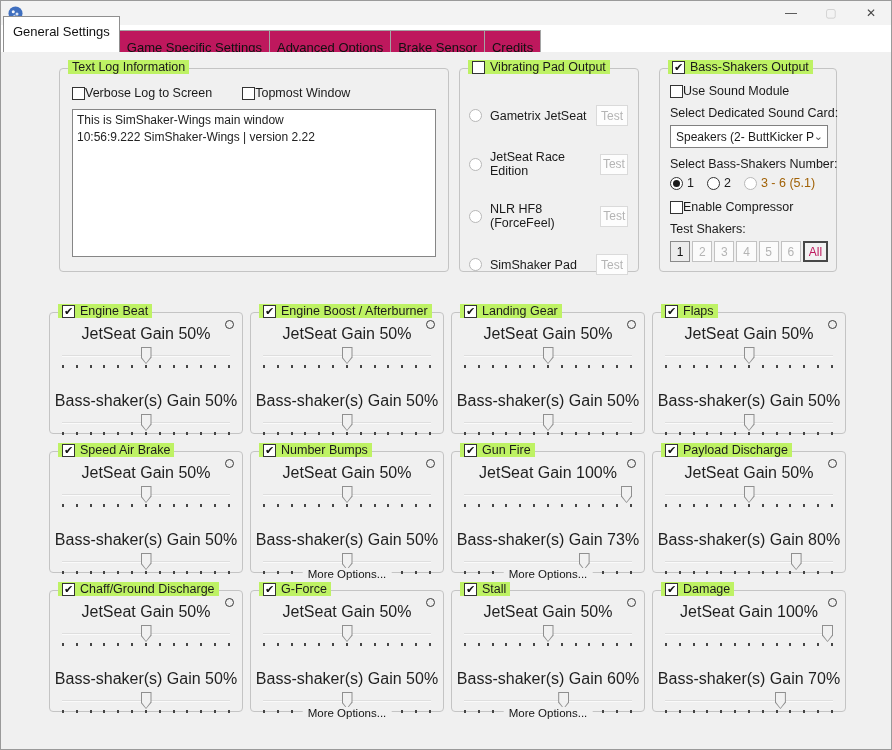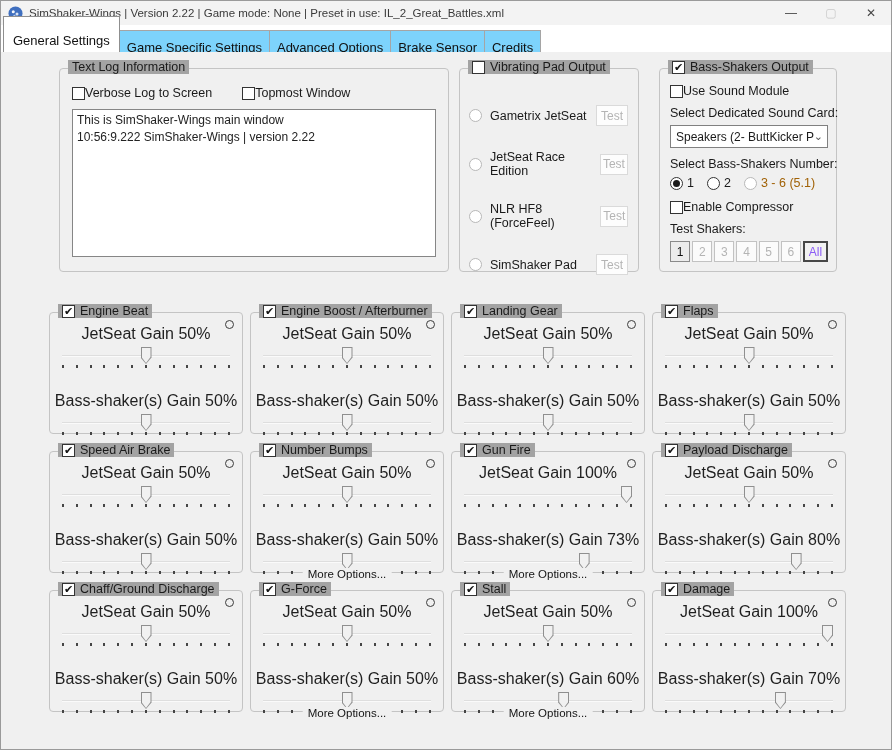--- a/index.html
+++ b/index.html
@@ -31,34 +31,34 @@
     font-size:12px; color:#474747; cursor:default;
   }
   .win-btn.disabled { color:#c9c9c9; }
   
   .tabstrip {
     background:#ffffff; height:27px; flex:0 0 auto;
     display:flex; align-items:flex-end; padding-left:2px;
   }
   .tab {
     font-size:13px; padding:9px 7px 4px; height:22px;
-    background:#7dd3fc; border:1px solid #a5a5a5; border-bottom:none;
+    background:#be185d; border:1px solid #a5a5a5; border-bottom:none;
     margin-right:-1px; white-space:nowrap; color:#111;
   }
   .tab.active {
-    background:#ffffff; height:36px; padding:16px 9px 4px;
+    background:#ffffff; height:36px; padding:7px 9px 4px;
     position:relative; z-index:2; border-color:#8f8f8f;
   }
   
   .content { flex:1; padding-top:16px; background:#f0f0f0; }
   .group {
     border:1px solid #c4c4c4; border-radius:4px; position:relative;
   }
   .legend {
-    position:absolute; top:-9px; left:8px; background:#a3a3a3;
+    position:absolute; top:-9px; left:8px; background:#bef264;
     padding:0 4px; font-size:12.5px; display:flex; align-items:center; gap:5px;
     white-space:nowrap;
     justify-content:center;
   }
   .top-row { display:flex; margin-left:58px; }
   .text-log-group { width:390px; height:204px; margin-right:10px; }
   .pad-group { width:180px; height:204px; margin-right:20px; }
   .bass-group { width:178px; height:204px; }
   
   .checkbox {
@@ -104,21 +104,21 @@
   .combo-arrow { font-size:11px; color:#555; line-height:1; }
   .radio-row { display:flex; gap:13px; margin:2px 0 10px; }
   .radio-option { display:inline-flex; align-items:center; gap:4px; font-size:12.5px; }
   .btn-row { display:flex; gap:2px; margin-top:4px; }
   .shaker-btn {
     width:21px; height:21px; font-size:12px; padding:0;
     font-family:"Liberation Sans",sans-serif;
     background:#fbfbfb; border:1px solid #c2c2c2; color:#b4b4b4;
   }
   .shaker-btn.enabled { background:#ececec; border-color:#8a8a8a; color:#111; }
-  .shaker-btn.focused { width:26px; background:#f2f2f2; border:2px solid #474747; color:#8b5cf6; }
+  .shaker-btn.focused { width:26px; background:#f2f2f2; border:2px solid #474747; color:#be185d; }
   
   .effects-grid {
     display:grid; grid-template-columns:repeat(4,194px);
     column-gap:7px; row-gap:17px; margin:40px 0 0 48px;
   }
   .panel {
     border:1px solid #c4c4c4; border-radius:4px; position:relative; height:122px;
   }
   .legend-text { font-size:12.5px; }
   .indicator {
@@ -156,21 +156,20 @@
 
   <div class="titlebar">
     <span class="app-icon">
       <svg width="15" height="15" viewBox="0 0 16 16">
         <circle cx="8" cy="8" r="7.5" fill="#3f6fbf"></circle>
         <circle cx="5.6" cy="6.2" r="1.6" fill="#ffffff" opacity="0.95"></circle>
         <circle cx="9.6" cy="8.6" r="1.6" fill="#ffffff" opacity="0.8"></circle>
         <circle cx="6.8" cy="10.6" r="1.2" fill="#ffffff" opacity="0.6"></circle>
       </svg>
     </span>
-    <span class="title-text">SimShaker-Wings | Version 2.22 | Game mode: None | Preset in use: IL_2_Great_Battles.xml</span>
     <span class="win-controls">
       <span class="win-btn">—</span>
       <span class="win-btn disabled">▢</span>
       <span class="win-btn">✕</span>
     </span>
   </div>
 
   <div class="tabstrip">
       <div class="tab active">General Settings</div>
       <div class="tab">Game Specific Settings</div>

